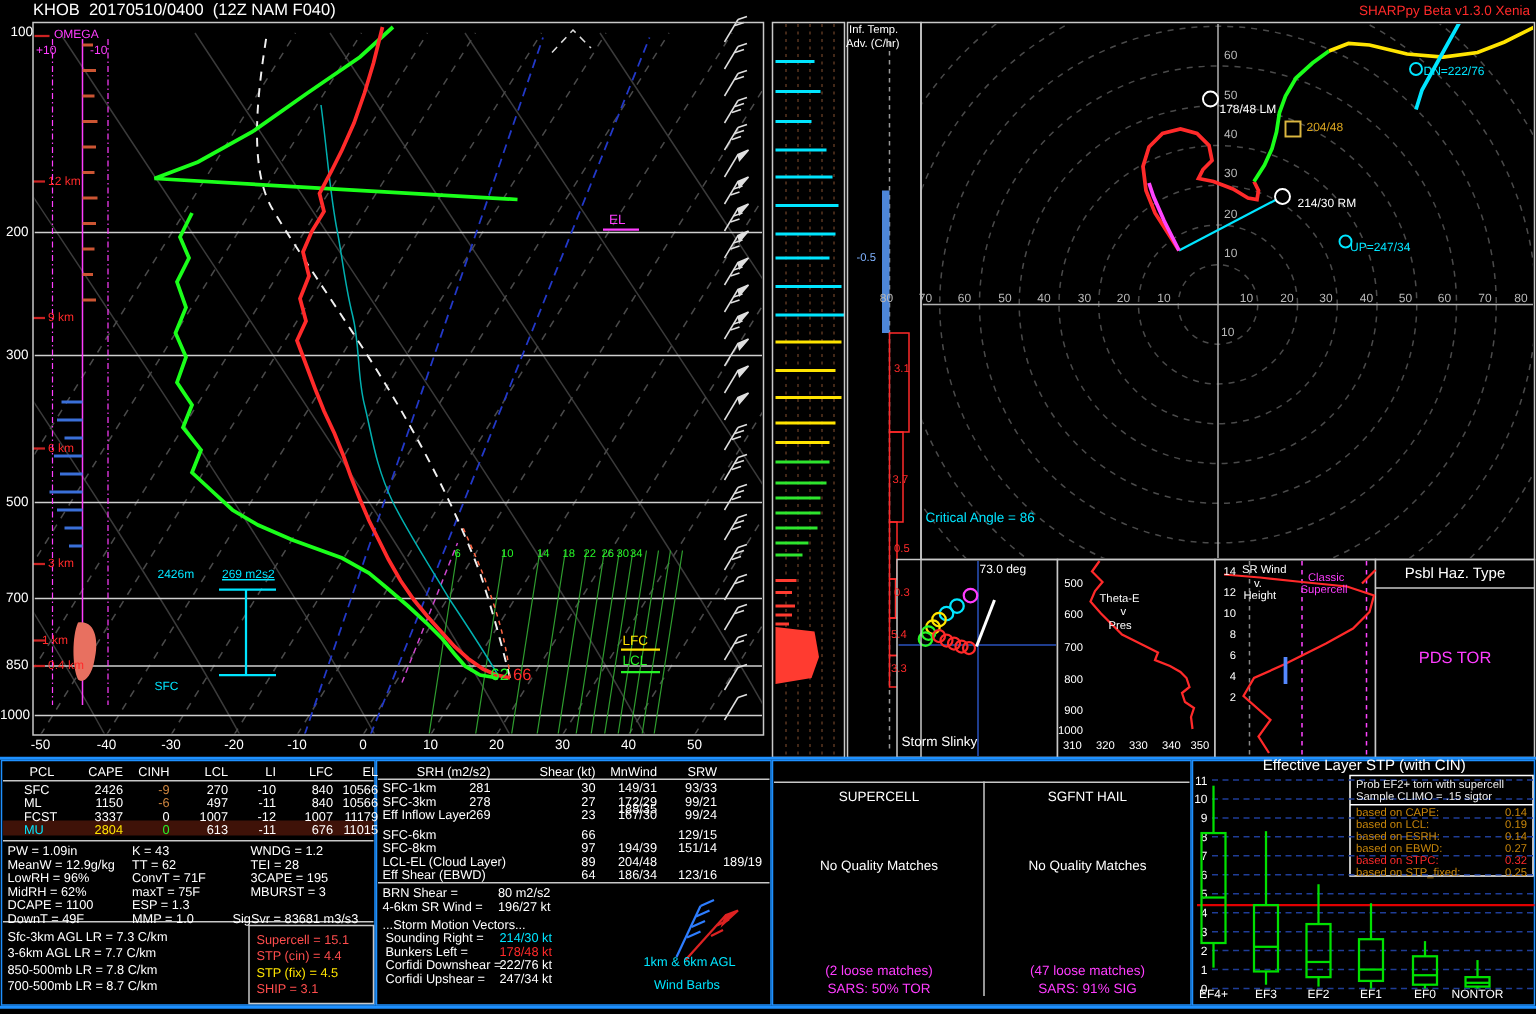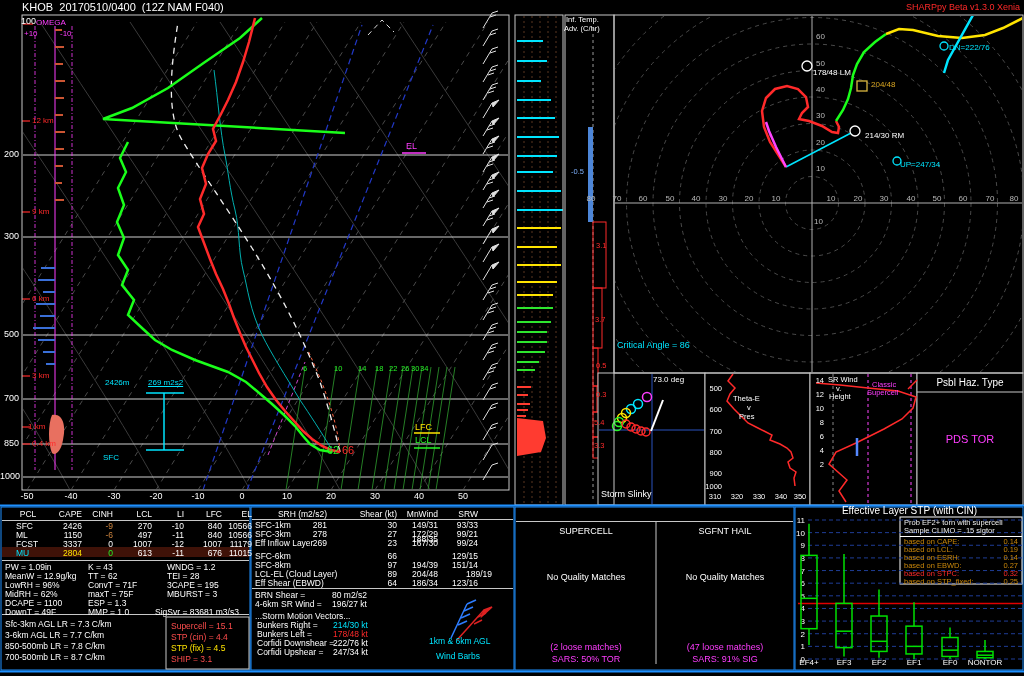--- a/index.html
+++ b/index.html
@@ -435,21 +435,21 @@
         <text x="84" y="160" text-anchor="middle" class="stpcat">EF2</text>
         <text x="119" y="160" text-anchor="middle" class="stpcat">EF1</text>
         <text x="155" y="160" text-anchor="middle" class="stpcat">EF0</text>
         <text x="190" y="160" text-anchor="middle" class="stpcat">NONTOR</text>
       </g>
 </svg>
 
 <div class="t s11 b" style="left:22px;top:2px">KHOB  20170510/0400  (12Z NAM F040)</div>
 <div class="t s9 rd r" style="left:864px;top:3px;width:156px">SHARPpy Beta v1.3.0 Xenia</div>
 
-<div class="t s9 r" style="left:0px;top:17px;width:36px">100</div>
+<div class="t s9 r" style="left:0px;top:17px;width:22px">100</div>
 <div class="t s9 r" style="left:0px;top:150px;width:19px">200</div>
 <div class="t s9 r" style="left:0px;top:232px;width:19px">300</div>
 <div class="t s9 r" style="left:0px;top:330px;width:19px">500</div>
 <div class="t s9 r" style="left:0px;top:394px;width:19px">700</div>
 <div class="t s9 r" style="left:0px;top:439px;width:19px">850</div>
 <div class="t s9 r" style="left:0px;top:472px;width:19px">1000</div>
 
 <div class="t s9 c" style="left:15px;top:492px;width:24px">-50</div>
 <div class="t s9 c" style="left:59px;top:492px;width:24px">-40</div>
 <div class="t s9 c" style="left:102px;top:492px;width:24px">-30</div>
@@ -664,32 +664,32 @@
 <div class="t r" style="left:357px;top:552px;width:40px">66</div>
 <div class="t r" style="left:393px;top:535px;width:45px">188/35</div>
 <div class="t r" style="left:433px;top:552px;width:45px">129/15</div>
 <div class="t" style="left:255px;top:561px">SFC-8km</div>
 <div class="t r" style="left:357px;top:561px;width:40px">97</div>
 <div class="t r" style="left:393px;top:561px;width:45px">194/39</div>
 <div class="t r" style="left:433px;top:561px;width:45px">151/14</div>
 <div class="t" style="left:255px;top:570px">LCL-EL (Cloud Layer)</div>
 <div class="t r" style="left:357px;top:570px;width:40px">89</div>
 <div class="t r" style="left:393px;top:570px;width:45px">204/48</div>
-<div class="t r" style="left:433px;top:570px;width:59px">189/19</div>
+<div class="t r" style="left:449px;top:570px;width:59px">189/19</div>
 <div class="t" style="left:255px;top:579px">Eff Shear (EBWD)</div>
 <div class="t r" style="left:357px;top:579px;width:40px">64</div>
 <div class="t r" style="left:393px;top:579px;width:45px">186/34</div>
 <div class="t r" style="left:433px;top:579px;width:45px">123/16</div>
 
 <div class="t" style="left:255px;top:591px">BRN Shear =</div>
 <div class="t" style="left:332px;top:591px">80 m2/s2</div>
 <div class="t" style="left:255px;top:600px">4-6km SR Wind =</div>
 <div class="t" style="left:332px;top:600px">196/27 kt</div>
 <div class="t" style="left:255px;top:612px">...Storm Motion Vectors...</div>
-<div class="t" style="left:257px;top:621px">Bunkers Right =</div>
+<div class="t" style="left:257px;top:621px">Sounding Right =</div>
 <div class="t cy" style="left:333px;top:621px">214/30 kt</div>
 <div class="t" style="left:257px;top:630px">Bunkers Left =</div>
 <div class="t rd" style="left:333px;top:630px">178/48 kt</div>
 <div class="t" style="left:257px;top:639px">Corfidi Downshear =</div>
 <div class="t" style="left:333px;top:639px">222/76 kt</div>
 <div class="t" style="left:257px;top:648px">Corfidi Upshear =</div>
 <div class="t" style="left:333px;top:648px">247/34 kt</div>
 <div class="t cy" style="left:429px;top:637px">1km &amp; 6km AGL</div>
 <div class="t cy" style="left:436px;top:652px">Wind Barbs</div>
 

